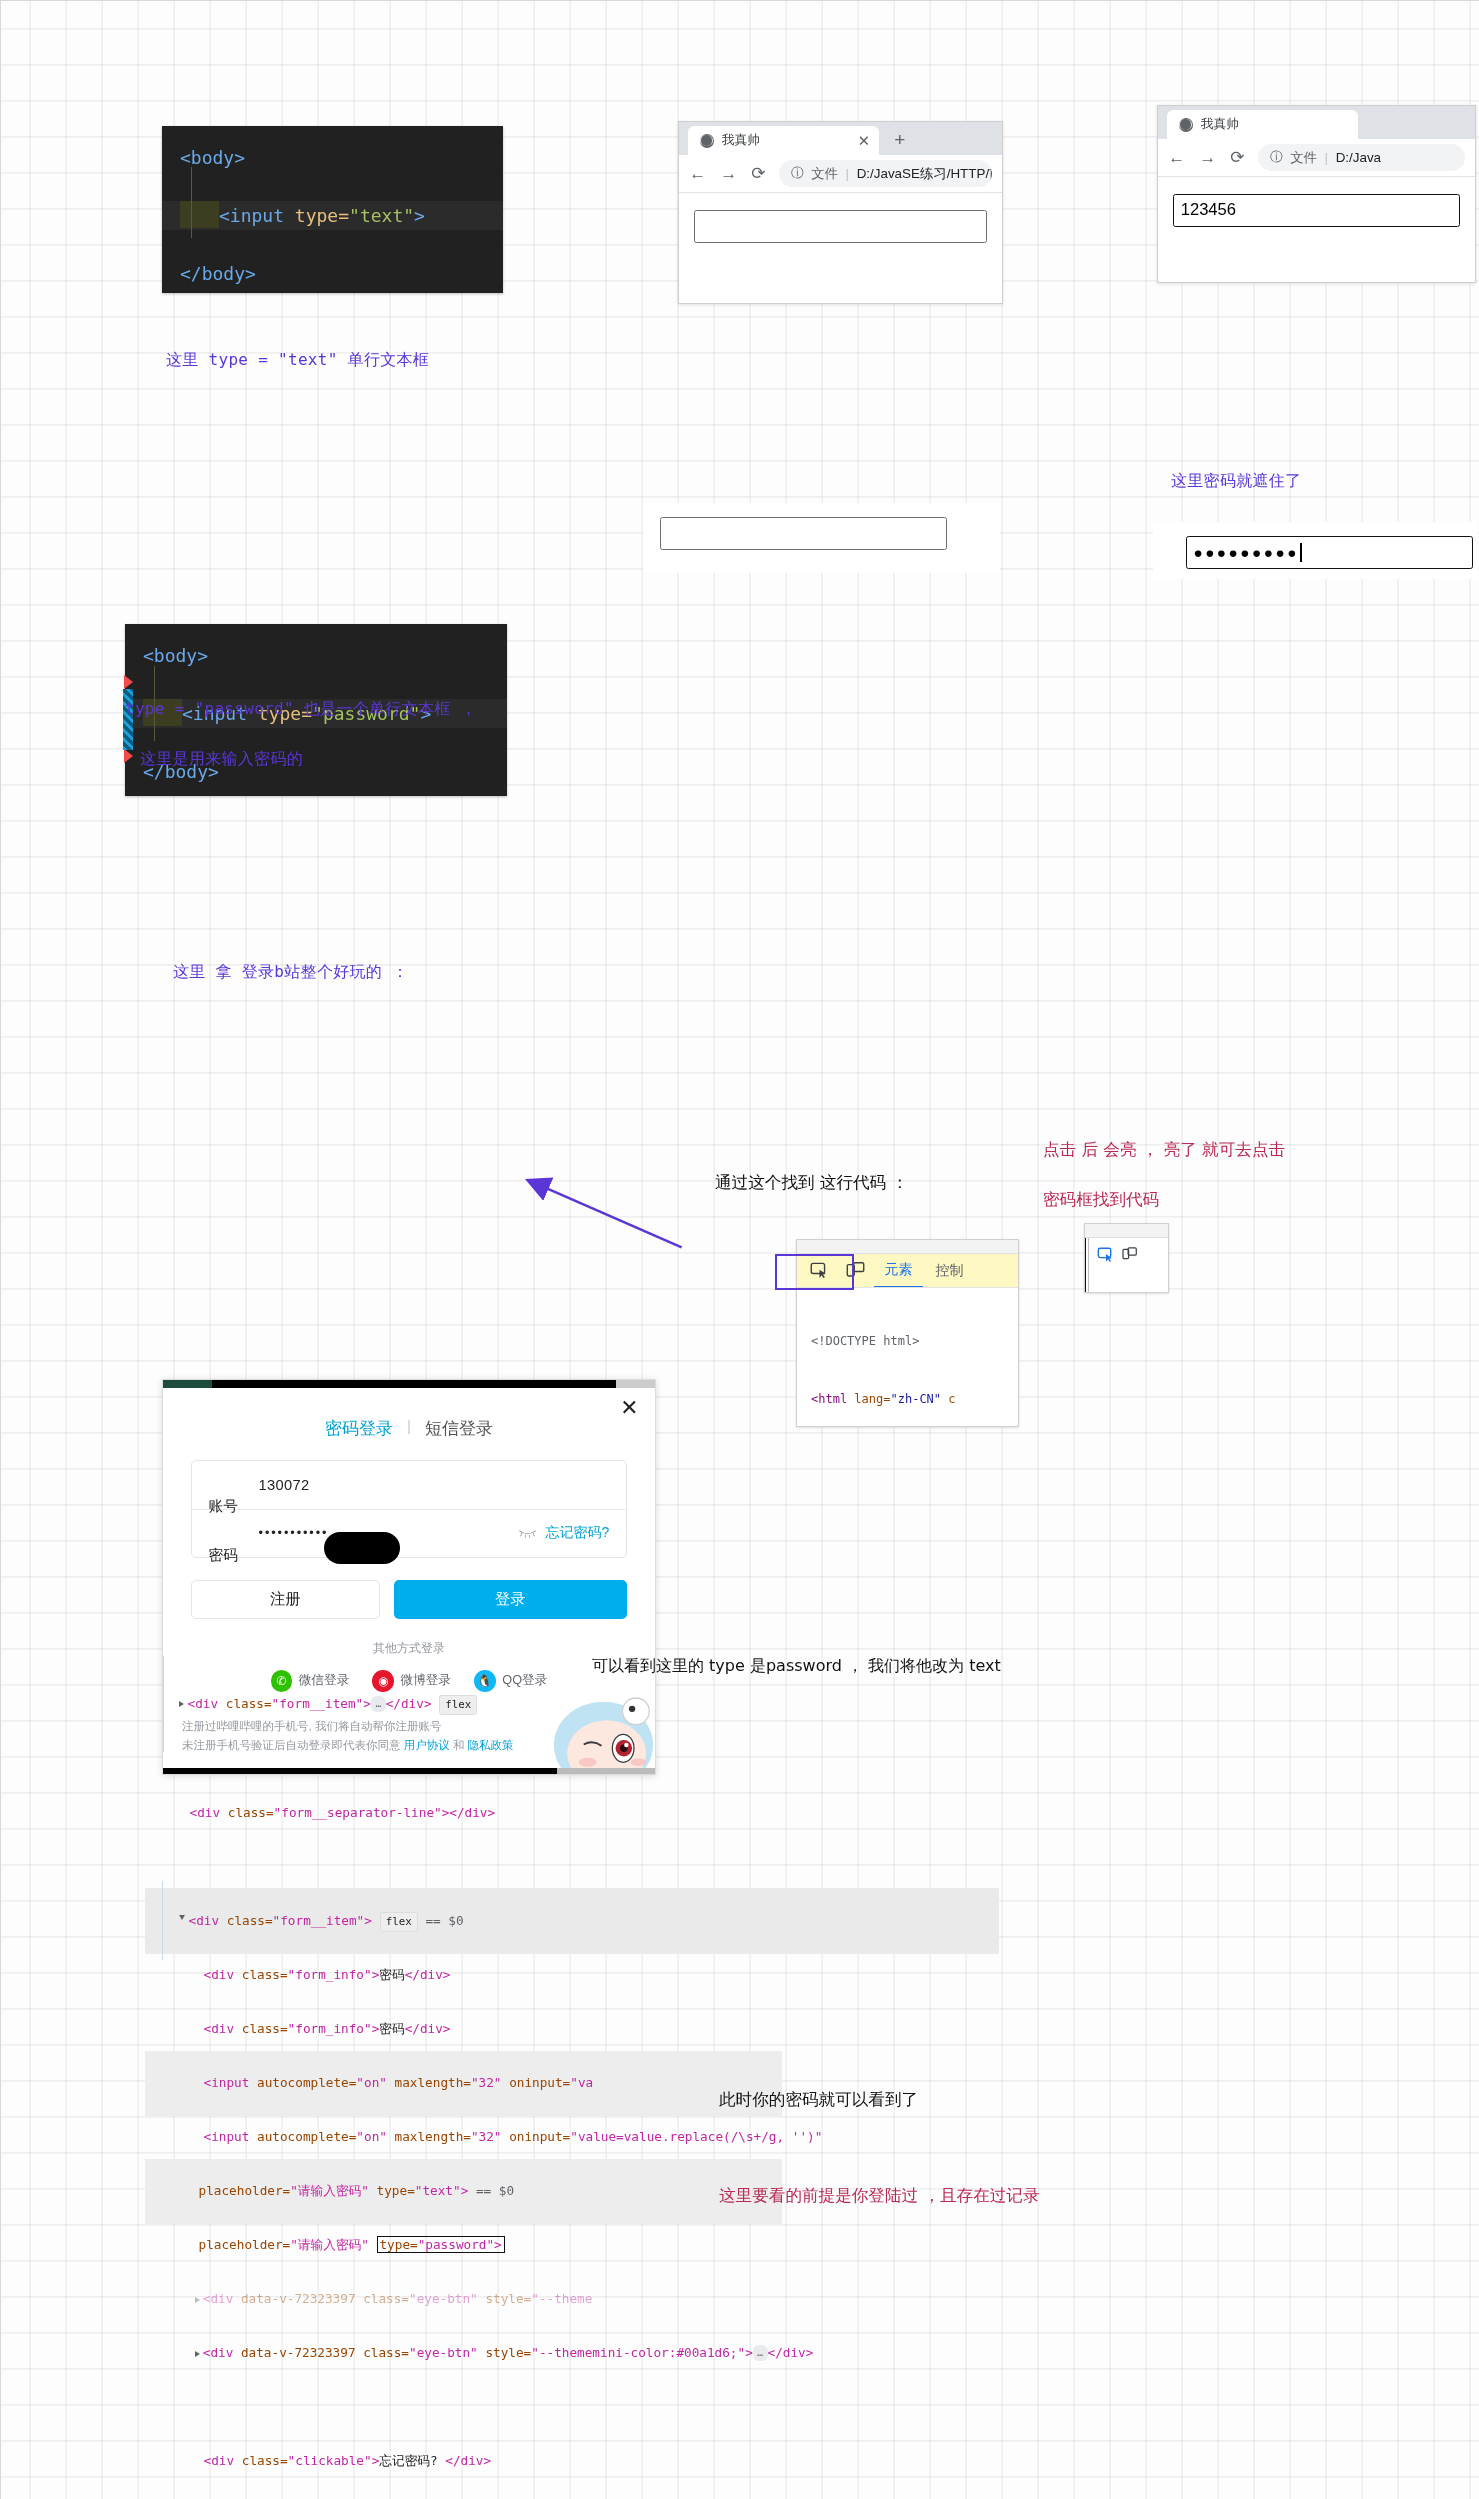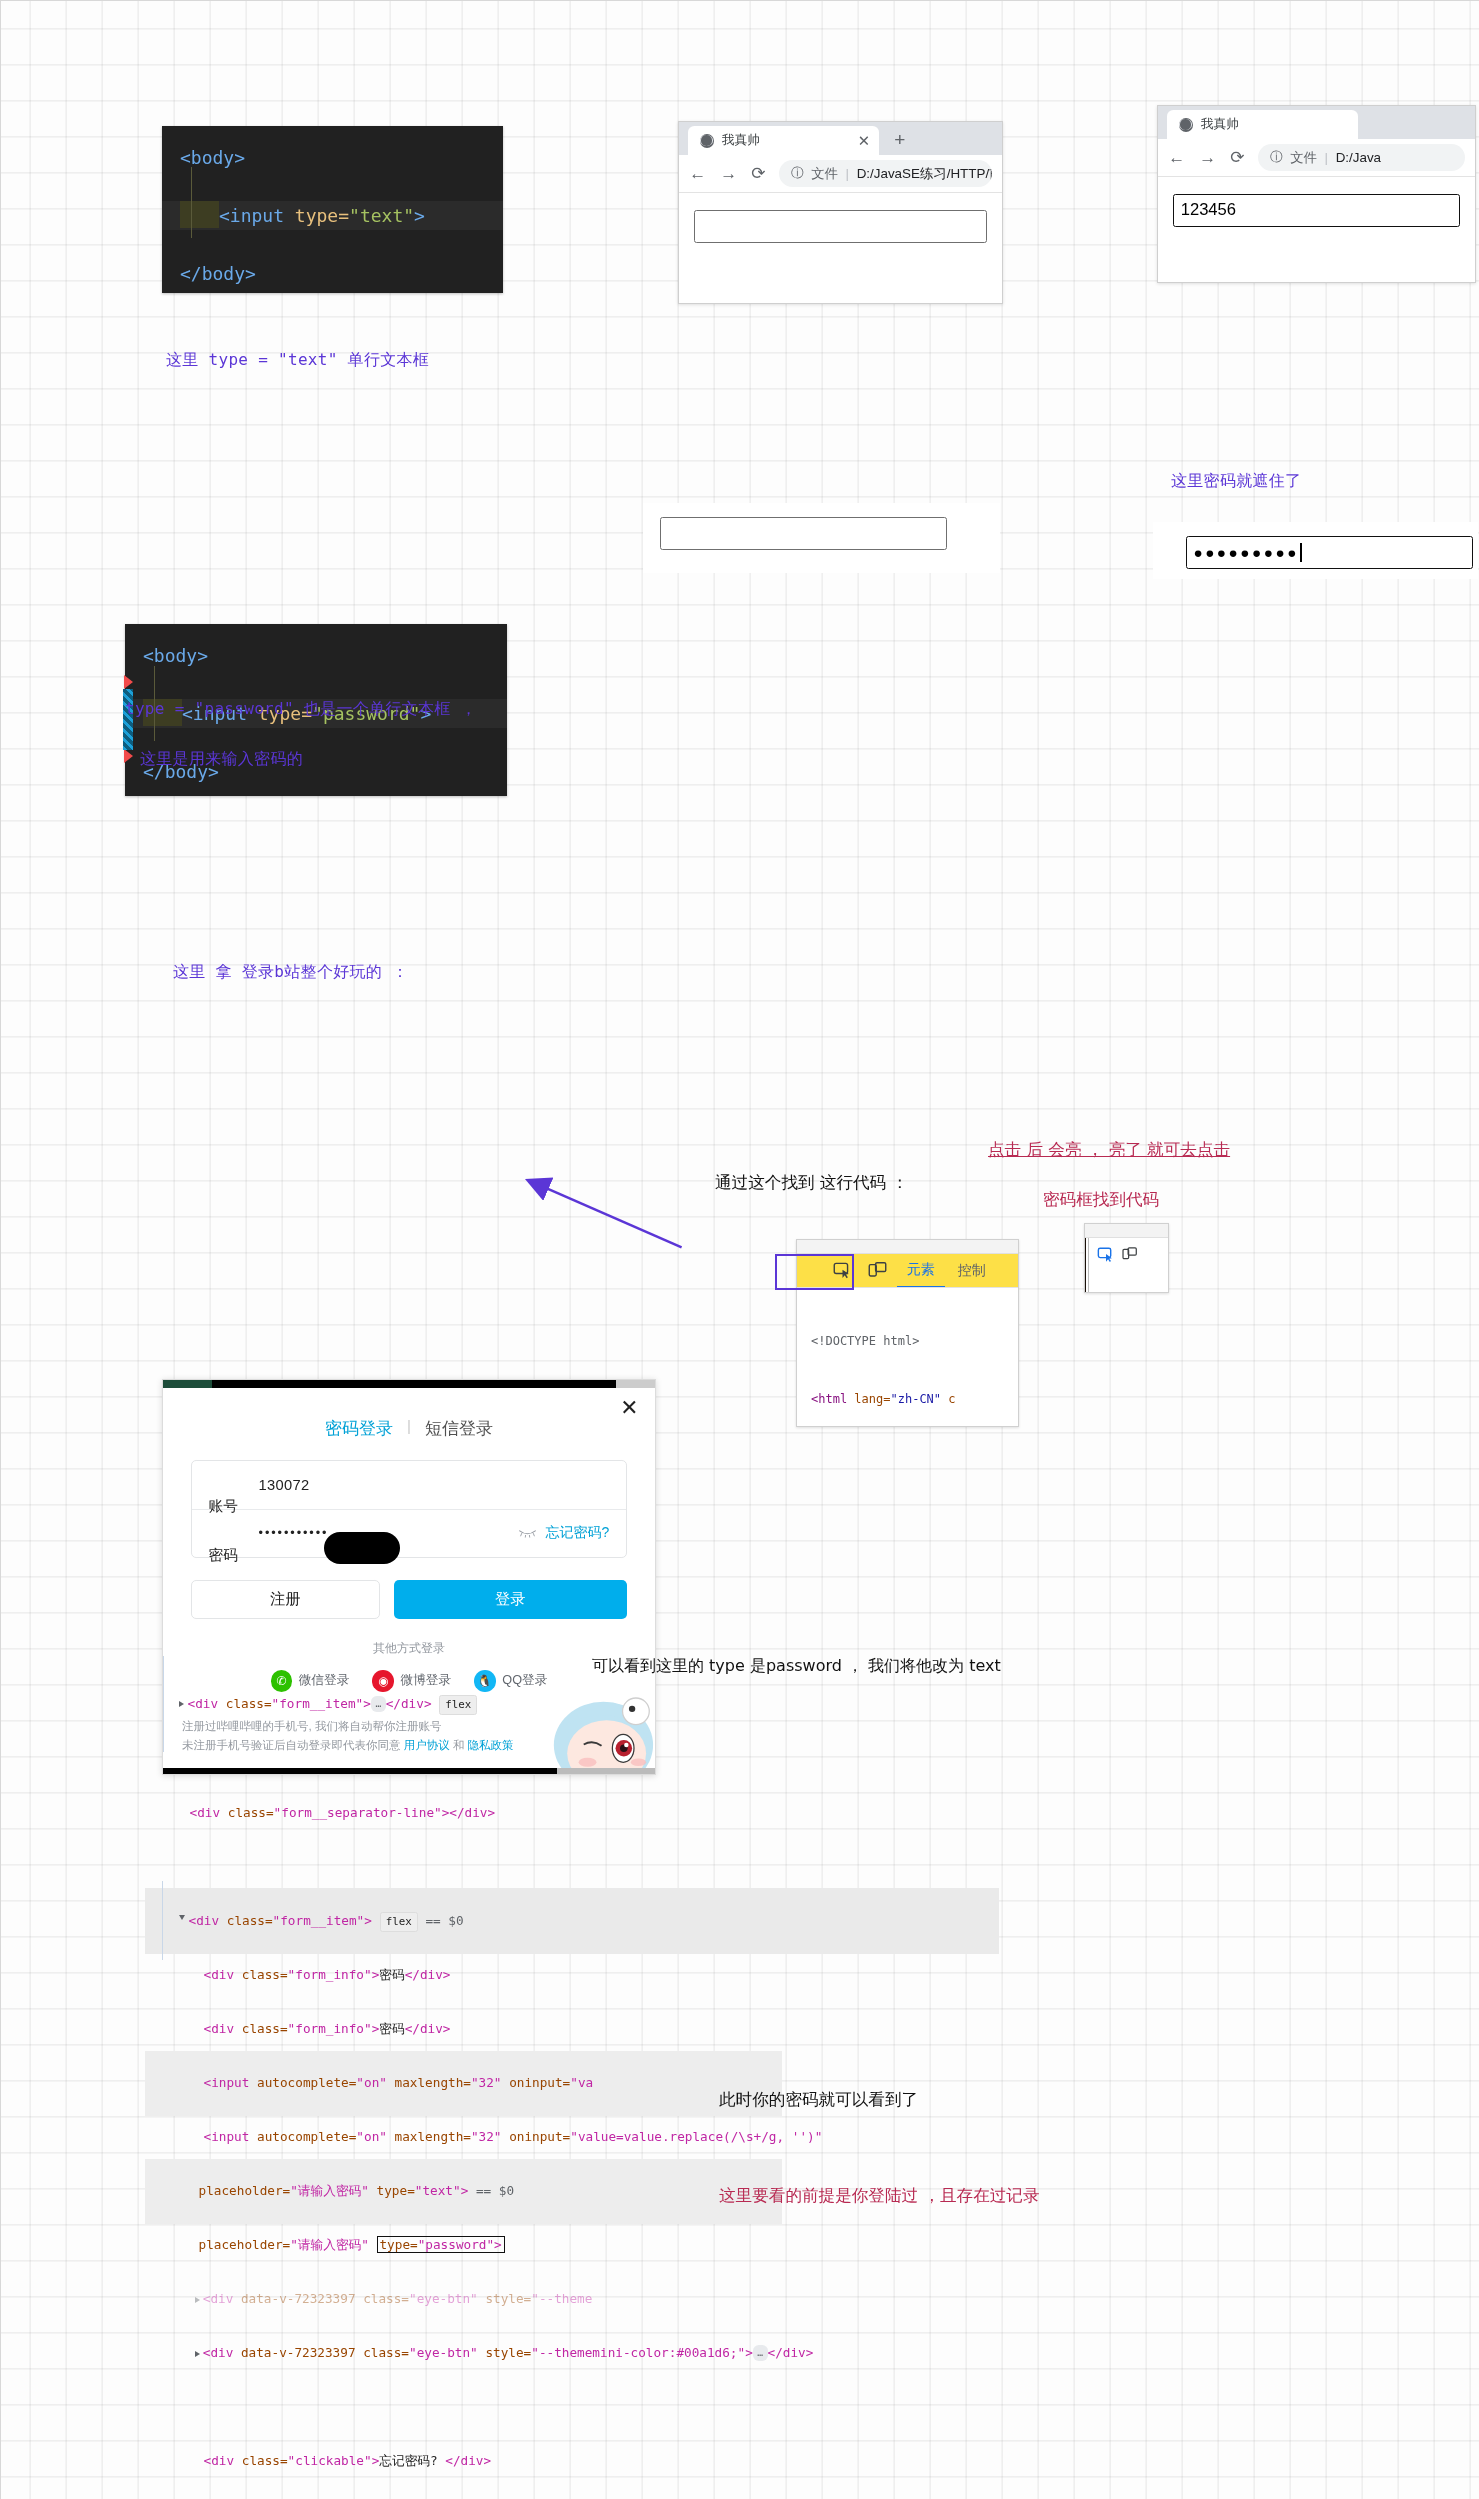--- a/index.html
+++ b/index.html
@@ -235,21 +235,21 @@
   .blob{ position:absolute;background:#000;border-radius:29px; }
 
   
   .devtools{
     background:#fff;border:0.6px solid #d0d0d0;overflow:hidden;
     box-shadow:0 0.6px 2.5px rgba(0,0,0,.12);
   }
   .dt-head{ height:14px;background:#f3f3f3;border-bottom:0.6px solid #e0e0e0; }
   .dt-tabbar{
     height:34px;display:flex;align-items:center;gap:2.5px;
-    padding-left:6.4px;background:#fde047;border-bottom:0.6px solid #e3e3e3;justify-content:center;
+    padding-left:6.4px;background:#fef9c3;border-bottom:0.6px solid #e3e3e3;
   }
   .dt-icobtn{
     width:33px;height:27px;display:flex;align-items:center;justify-content:center;
   }
   .dt-tab{ font-size:14px;color:#5f6368;padding:0 10.2px;height:33px;
            display:flex;align-items:center; }
   .dt-tab.active{ color:#1a73e8;border-bottom:1.9px solid #1a73e8; }
   .dt-code{
     font-family:"DejaVu Sans Mono","Liberation Mono",monospace;
     font-size:12px;line-height:1.62;padding:5.1px 0 0 14px;
@@ -487,21 +487,21 @@
     <div><span class="k-tag">&lt;html </span><span class="k-attr">lang=</span><span class="k-val">"zh-CN"</span><span class="k-attr"> c</span></div>
     
     
     
     
   </div>
 </div>
 
 <div class="layer" style="left:775px;top:1254px;width:79px;height:36px;border:2.5px solid #5b36d6;"></div>
 
-<div class="layer note-red" style="left:988px;top:1139px;text-decoration:underline;">点击 后 会亮 ， 亮了 就可去点击</div>
+<div class="layer note-red" style="left:1043px;top:1139px;">点击 后 会亮 ， 亮了 就可去点击</div>
 <div class="layer note-red" style="left:1043px;top:1189px;">密码框找到代码</div>
 
 <div class="layer devtools" style="left:1084px;top:1223px;width:85px;height:70px;">
   <div class="dt-head"></div>
   <div style="display:flex;height:55px;">
     <div style="width:7.6px;background:#1a1008;"></div>
     <div style="width:14px;background:#bdbdbd;margin-left:2.5px;"></div>
     <div style="flex:1;">
       <div style="display:flex;align-items:center;height:34px;padding-left:3.8px;gap:3.8px;">
         <span style="background:#fff;border-radius:4.5px;padding:2.5px 3.8px;display:inline-flex;">

